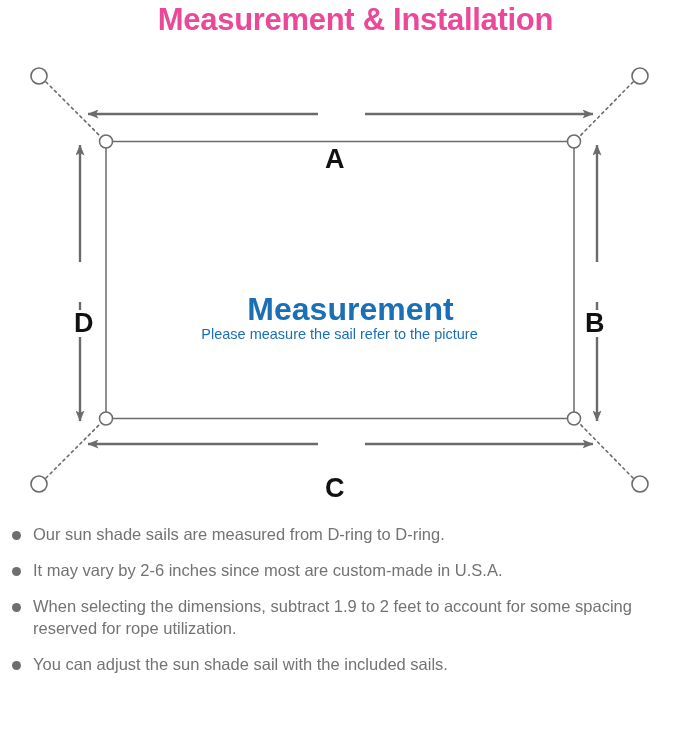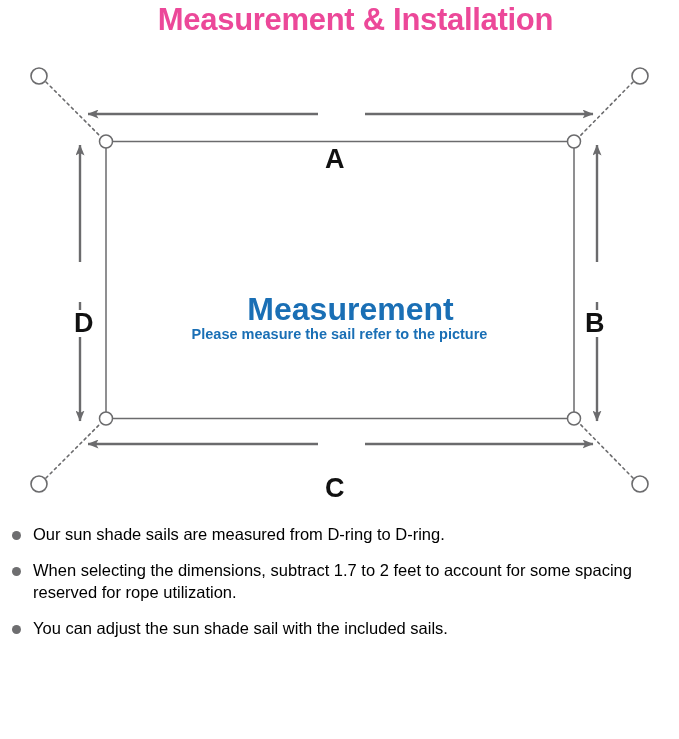--- a/index.html
+++ b/index.html
@@ -51,21 +51,21 @@
   }
   #measurement-heading {
     top: 243px;
     font-size: 32px;
     font-weight: bold;
     margin-left: 11px;
   }
   #measurement-sub {
     top: 278px;
     font-size: 14.5px;
-    font-weight: bold;
+    font-weight: normal;
   }
 
   .dim-label {
     position: absolute;
     color: #111111;
     font-weight: bold;
     font-size: 27px;
     line-height: 1;
     text-align: center;
     white-space: nowrap;
@@ -81,21 +81,21 @@
   #notes {
     position: absolute;
     left: 0;
     top: 524px;
     width: 679px;
   }
   .note-item {
     position: relative;
     padding-left: 33px;
     margin-bottom: 14px;
-    color: #000000;
+    color: #737373;
     font-size: 16.5px;
     line-height: 1.33;
   }
   .note-bullet {
     position: absolute;
     left: 12px;
     top: 7px;
     width: 9px;
     height: 9px;
     border-radius: 50%;
@@ -161,19 +161,23 @@
   <div class="dim-label" id="label-d">D</div>
 </div>
 
 <div id="notes">
   <div class="note-item">
     <span class="note-bullet"></span>
     <span class="note-text">Our sun shade sails are measured from D-ring to D-ring.</span>
   </div>
   <div class="note-item">
     <span class="note-bullet"></span>
-    <span class="note-text">When selecting the dimensions, subtract 1.7 to 2 feet to account for some spacing reserved for rope utilization.</span>
+    <span class="note-text">It may vary by 2-6 inches since most are custom-made in U.S.A.</span>
+  </div>
+  <div class="note-item">
+    <span class="note-bullet"></span>
+    <span class="note-text">When selecting the dimensions, subtract 1.9 to 2 feet to account for some spacing reserved for rope utilization.</span>
   </div>
   <div class="note-item">
     <span class="note-bullet"></span>
     <span class="note-text">You can adjust the sun shade sail with the included sails.</span>
   </div>
 </div>
 
 </body></html>

